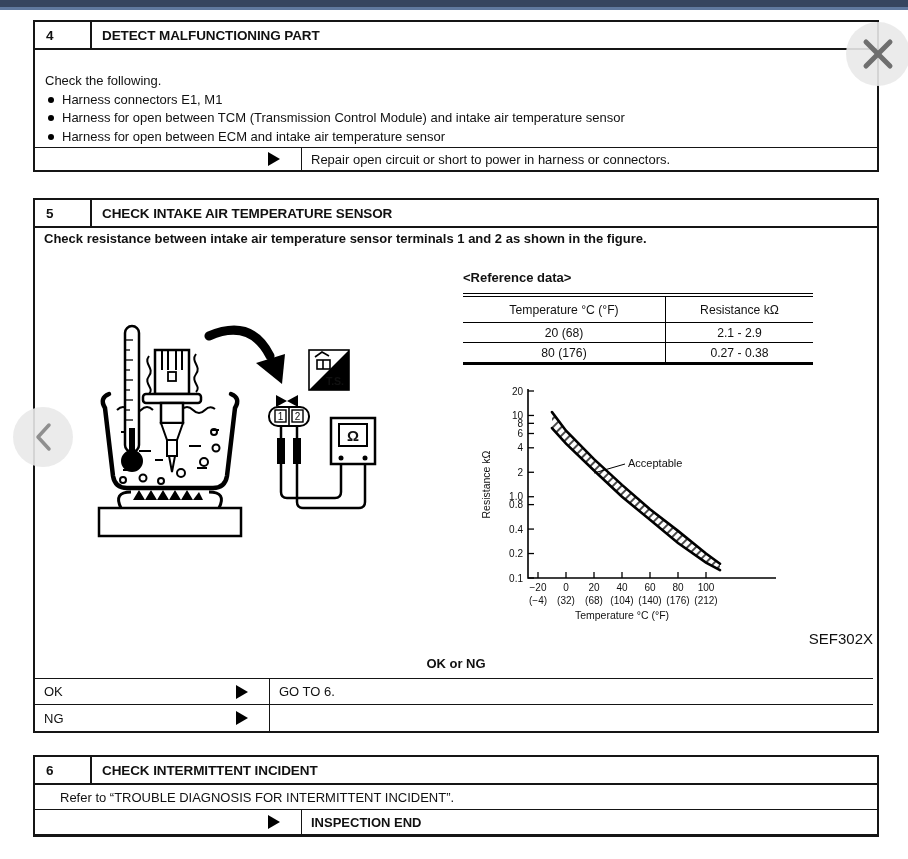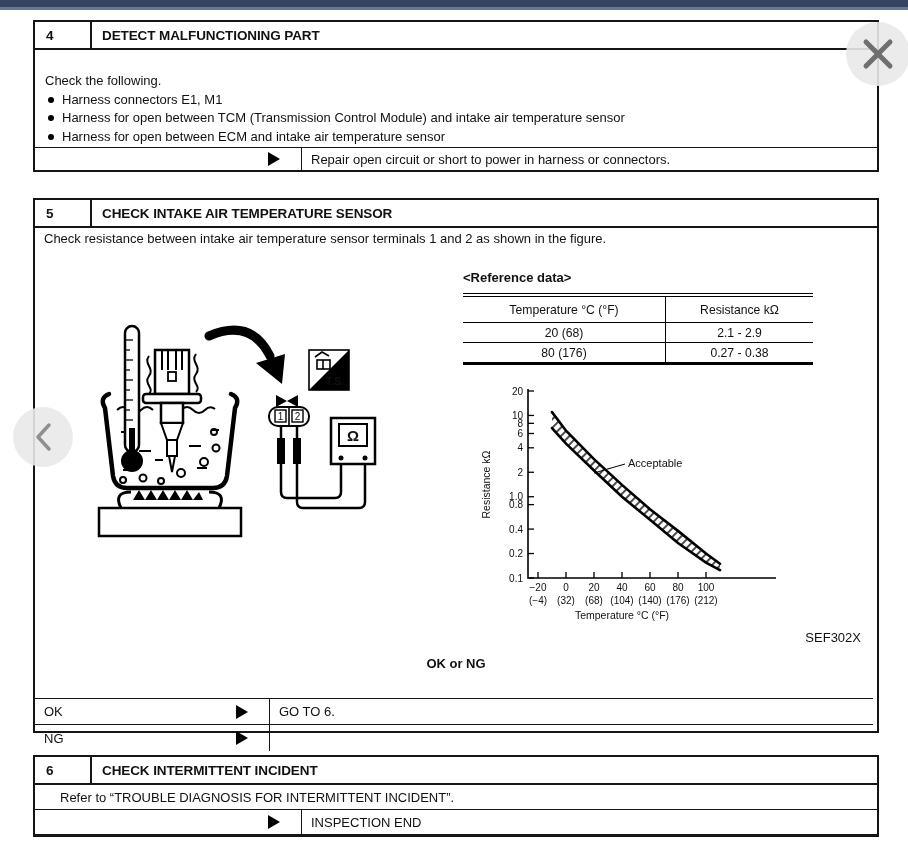--- a/index.html
+++ b/index.html
@@ -18,39 +18,39 @@
   .b4-body ul{list-style:none;margin:1px 0 0 0;padding:0;}
   .b4-body li{position:relative;padding-left:17px;line-height:18.4px;}
   .dot{position:absolute;left:3px;top:6px;width:6px;height:6px;background:#000;border-radius:50%;}
   .action-row{position:absolute;left:0;right:0;bottom:0;border-top:1.5px solid #151515;
               display:flex;box-sizing:border-box;padding-left:32px;}
   .action-left{width:235px;flex:none;border-right:1.5px solid #151515;display:flex;
                align-items:center;justify-content:space-between;padding:0 21px 0 9px;box-sizing:border-box;}
   .arrow{width:0;height:0;border-left:12.5px solid #000;border-top:7.5px solid transparent;
          border-bottom:7.5px solid transparent;margin-left:auto;}
   .action-text{display:flex;align-items:center;padding-left:9px;font-size:13px;}
-  .bold{font-weight:normal;}
+  .bold{font-weight:bold;}
   
   #box4{left:33px;top:20px;width:846px;height:152px;}
   #box4 .action-row{height:23px;}
   #box5{left:33px;top:198px;width:846px;height:535px;}
   .b5-body{position:absolute;left:0;right:0;top:28px;height:450px;}
-  .b5-intro{position:absolute;left:9px;top:3px;font-size:13px;}
+  .b5-intro{position:absolute;left:9px;top:3px;font-size:13px;font-weight:bold;}
   .ref-heading{position:absolute;left:428px;top:42px;font-size:13px;font-weight:bold;}
   .ref-table{position:absolute;left:428px;top:65px;width:350px;border-collapse:collapse;
              font-size:12.2px;text-align:center;border-top:4px double #000;border-bottom:3px solid #000;}
   .ref-table th{font-weight:normal;height:23px;border-bottom:1px solid #000;}
   .ref-table td{height:17px;}
   .ref-table th+th,.ref-table td+td{border-left:1px solid #000;}
   .ref-table tbody tr+tr td{border-top:1px solid #000;}
-  .fig-code{position:absolute;right:16px;top:402px;font-size:13px;}
+  .fig-code{position:absolute;right:4px;top:402px;font-size:15px;}
   .ok-or-ng{position:absolute;left:0;right:0;top:428px;text-align:center;
             font-weight:bold;font-size:13px;}
   .result-row{position:absolute;left:0;right:4px;height:26px;border-top:1.5px solid #151515;
-              display:flex;box-sizing:border-box;margin-top:20px;}
+              display:flex;box-sizing:border-box;}
   .result-label{font-size:13px;}
   #ok-row{top:478px;}
   #ng-row{top:504px;height:27px;}
   #illu{position:absolute;left:28px;top:82px;}
   #chart{position:absolute;left:441px;top:153px;}
   #box6{left:33px;top:755px;width:846px;height:82px;border-bottom-width:3px;}
   .b6-body{position:absolute;left:0;right:0;top:28px;height:24px;display:flex;
            align-items:center;padding-left:25px;font-size:13px;box-sizing:border-box;}
   #box6 .action-row{height:25px;}
   

